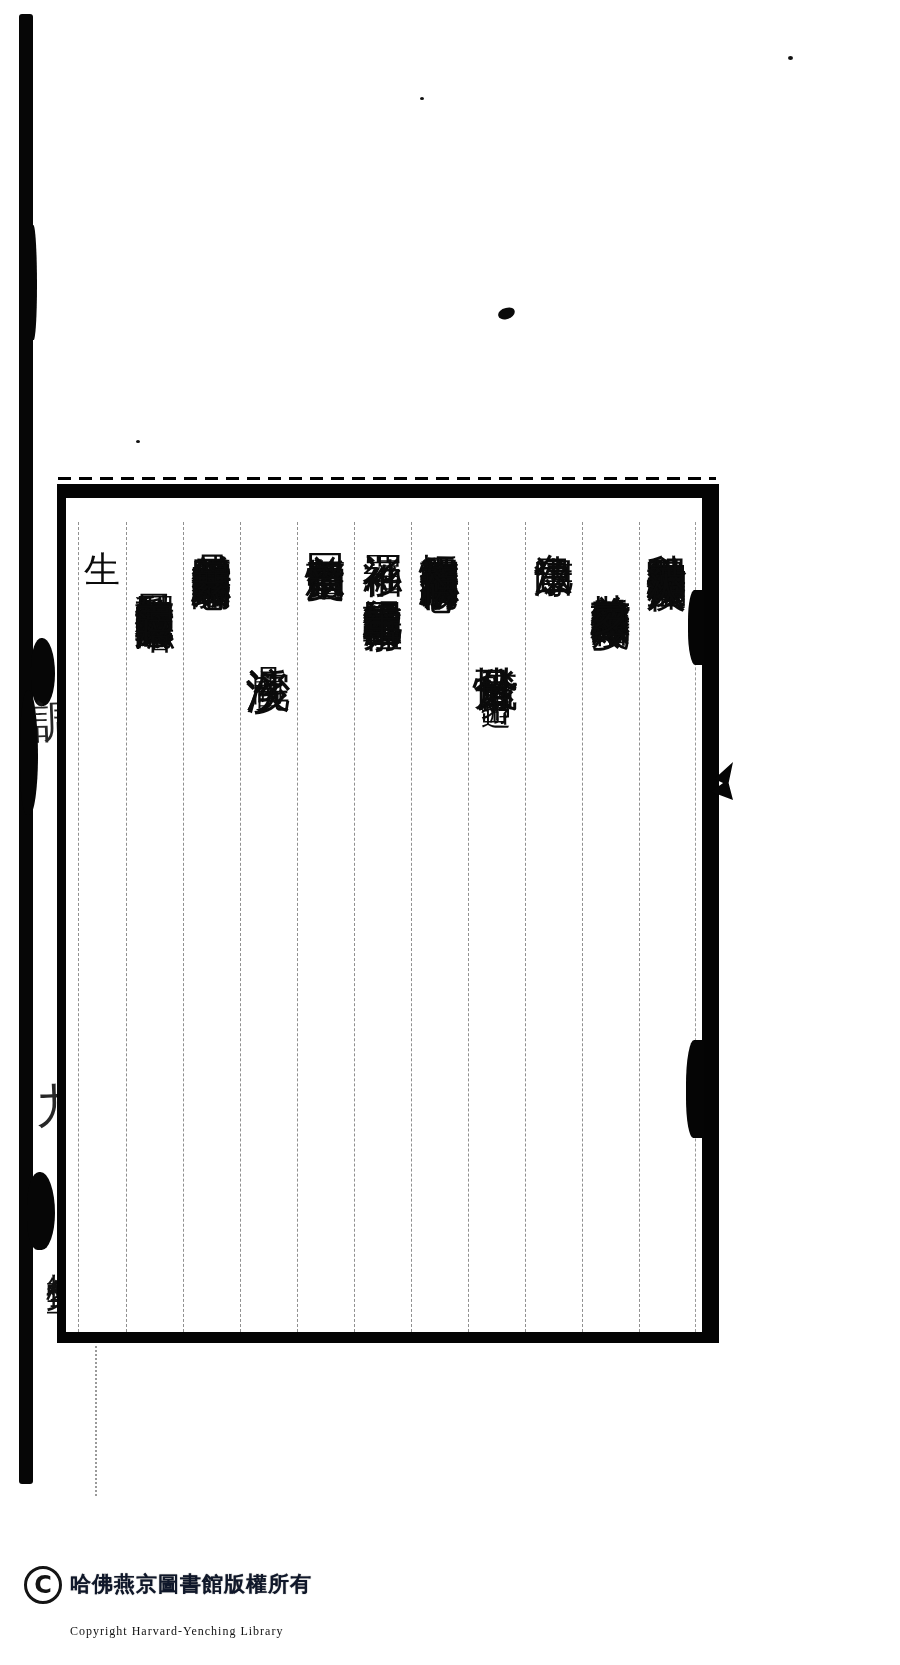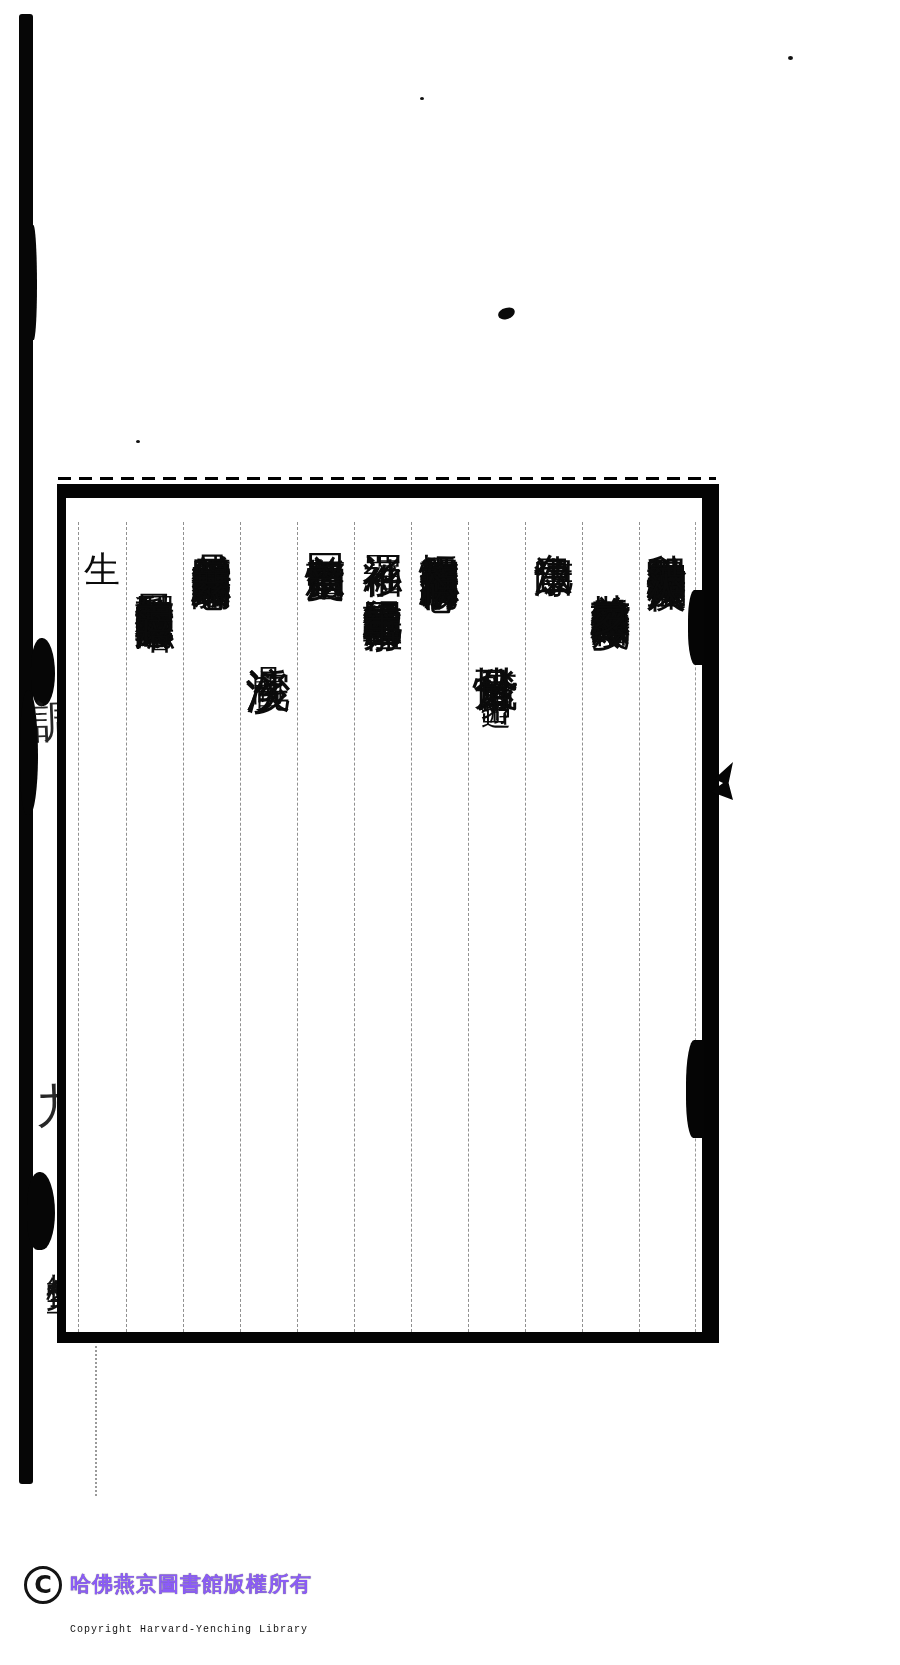--- a/index.html
+++ b/index.html
@@ -49,23 +49,23 @@
   .dotline-below { position:absolute; left:95px; top:1346px; height:150px; width:0;
                    border-left:2px dotted #9a9a9a; }
 
   
   .stamp-c { position:absolute; left:24px; top:1566px; width:38px; height:38px;
              border:3px solid #141414; border-radius:50%;
              display:flex; align-items:center; justify-content:center;
              font-size:24px; font-weight:bold; color:#141414;
              font-family:"DejaVu Sans","Liberation Sans",sans-serif; }
   .stamp-zh { position:absolute; left:70px; top:1570px; font-size:21px; letter-spacing:1px;
-              font-weight:bold; color:#8b5cf6; text-shadow:0 0 1px #555; }
-  .stamp-en { position:absolute; left:70px; top:1624px; font-size:10px; letter-spacing:1px;
-              color:#111; font-family:Liberation Mono, monospace; }
+              font-weight:bold; color:#0f172a; text-shadow:0 0 1px #555; }
+  .stamp-en { position:absolute; left:70px; top:1624px; font-size:12px; letter-spacing:1px;
+              color:#111; font-family:Liberation Serif, serif; }
 </style>
 </head>
 <body>
 
 <div class="spine-bar"></div>
 <div class="blob r" style="left:30px; top:225px; width:7px; height:115px;"></div>
 <div class="blob r" style="left:31px; top:638px; width:24px; height:68px;"></div>
 <span class="spine-frag" style="left:34px; top:700px;">調</span>
 <div class="blob r" style="left:20px; top:690px; width:18px; height:125px;"></div>
 <span class="spine-frag" style="left:36px; top:1082px; font-size:48px;">九</span>

